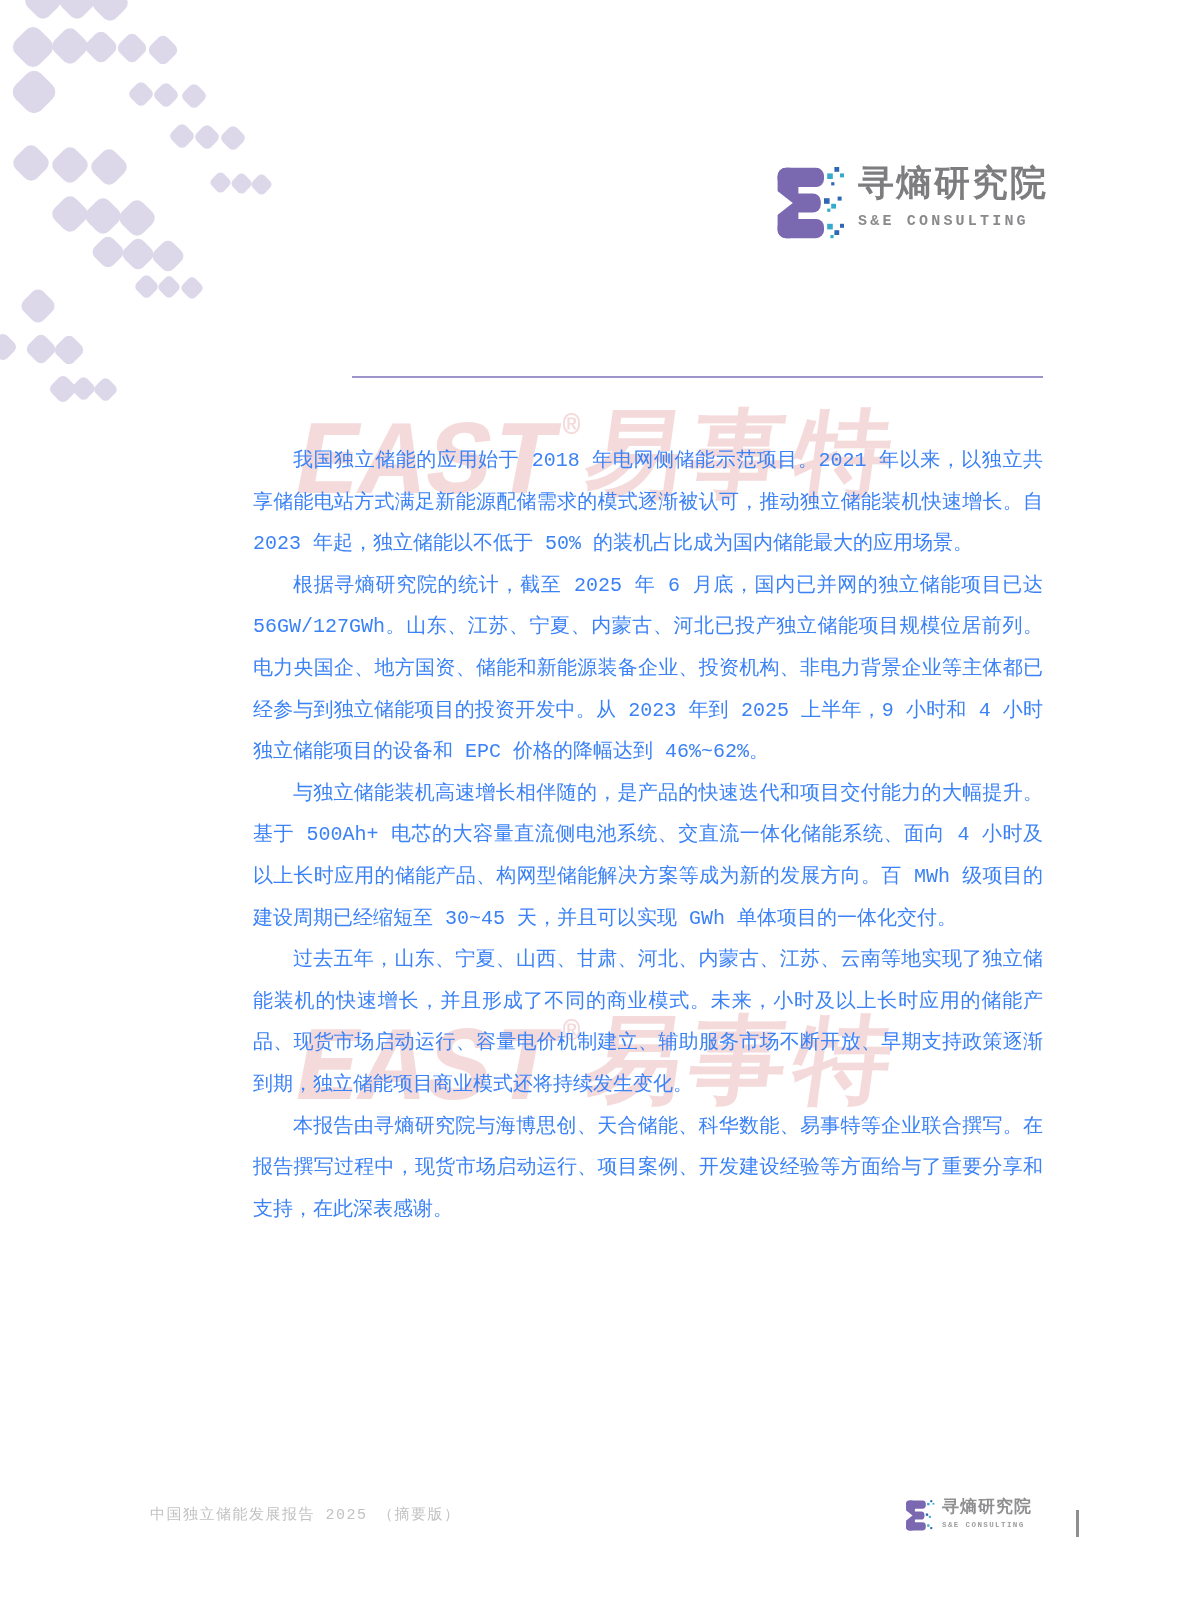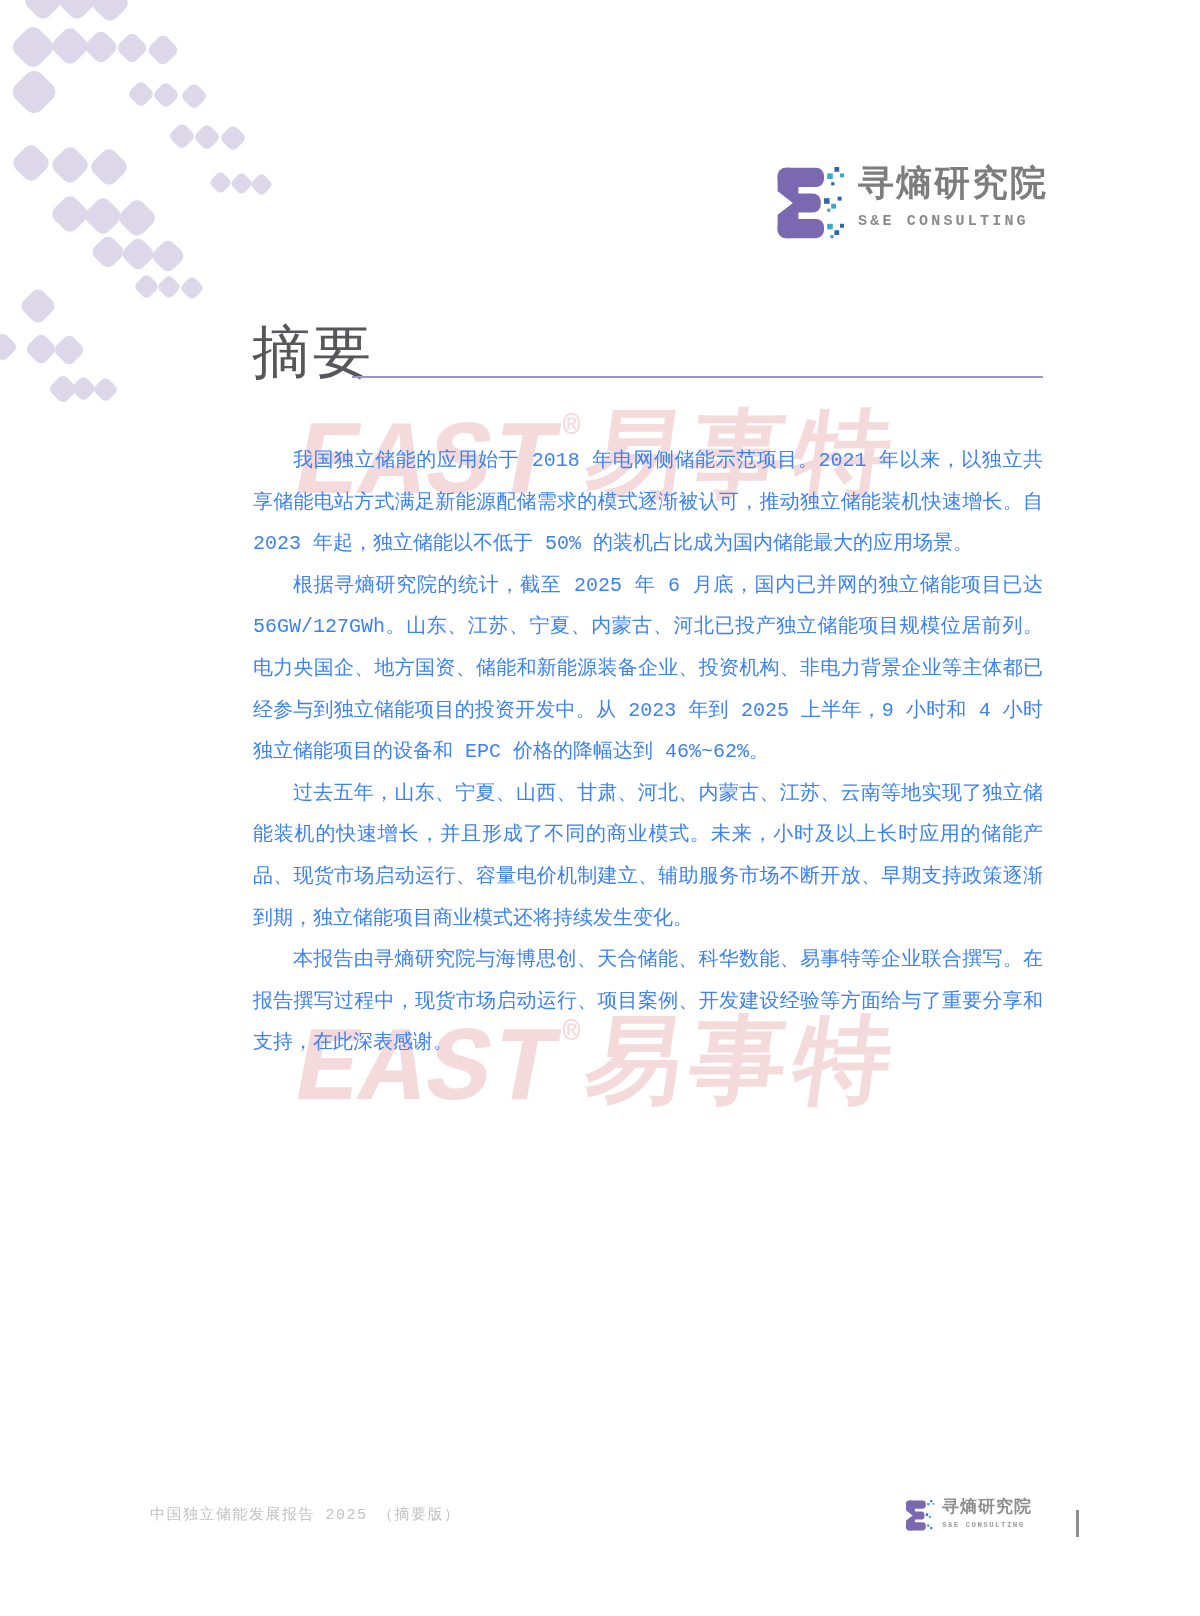--- a/index.html
+++ b/index.html
@@ -110,37 +110,37 @@
         <rect x="90" y="76" width="5" height="5" fill="#2e68b4"></rect>
         <rect x="78" y="90" width="4" height="4" fill="#35aacd"></rect>
       </g>
     </svg>
     <div class="logo-texts">
       <div class="logo-cn">寻熵研究院</div>
       <div class="logo-en">S&amp;E CONSULTING</div>
     </div>
   </div>
 
-  <div class="title">摘要</div>
   <div class="title-rule"></div>
 
   <div class="wm wm1">
     <span class="wm-east">EAST</span>
     <span class="wm-reg">®</span>
     <span class="wm-cn">易事特</span>
   </div>
   <div class="wm wm2">
     <span class="wm-east">EAST</span>
     <span class="wm-reg">®</span>
     <span class="wm-cn">易事特</span>
   </div>
 
   <div class="bodytext">
     <p>我国独立储能的应用始于 2018 年电网侧储能示范项目。2021 年以来，以独立共享储能电站方式满足新能源配储需求的模式逐渐被认可，推动独立储能装机快速增长。自 2023 年起，独立储能以不低于 50% 的装机占比成为国内储能最大的应用场景。</p>
     <p>根据寻熵研究院的统计，截至 2025 年 6 月底，国内已并网的独立储能项目已达 56GW/127GWh。山东、江苏、宁夏、内蒙古、河北已投产独立储能项目规模位居前列。电力央国企、地方国资、储能和新能源装备企业、投资机构、非电力背景企业等主体都已经参与到独立储能项目的投资开发中。从 2023 年到 2025 上半年，9 小时和 4 小时独立储能项目的设备和 EPC 价格的降幅达到 46%~62%。</p>
+    <p>与独立储能装机高速增长相伴随的，是产品的快速迭代和项目交付能力的大幅提升。基于 500Ah+ 电芯的大容量直流侧电池系统、交直流一体化储能系统、面向 4 小时及以上长时应用的储能产品、构网型储能解决方案等成为新的发展方向。百 MWh 级项目的建设周期已经缩短至 30~45 天，并且可以实现 GWh 单体项目的一体化交付。</p>
     <p>过去五年，山东、宁夏、山西、甘肃、河北、内蒙古、江苏、云南等地实现了独立储能装机的快速增长，并且形成了不同的商业模式。未来，小时及以上长时应用的储能产品、现货市场启动运行、容量电价机制建立、辅助服务市场不断开放、早期支持政策逐渐到期，独立储能项目商业模式还将持续发生变化。</p>
     <p>本报告由寻熵研究院与海博思创、天合储能、科华数能、易事特等企业联合撰写。在报告撰写过程中，现货市场启动运行、项目案例、开发建设经验等方面给与了重要分享和支持，在此深表感谢。</p>
   </div>
 
   <div class="footer-left">中国独立储能发展报告 2025 （摘要版）</div>
 
   <div class="logo-footer">
     <svg viewBox="0 0 100 100">
       <g fill="#7a68b0">
         <rect x="12" y="6" width="58" height="24" rx="10"></rect>

